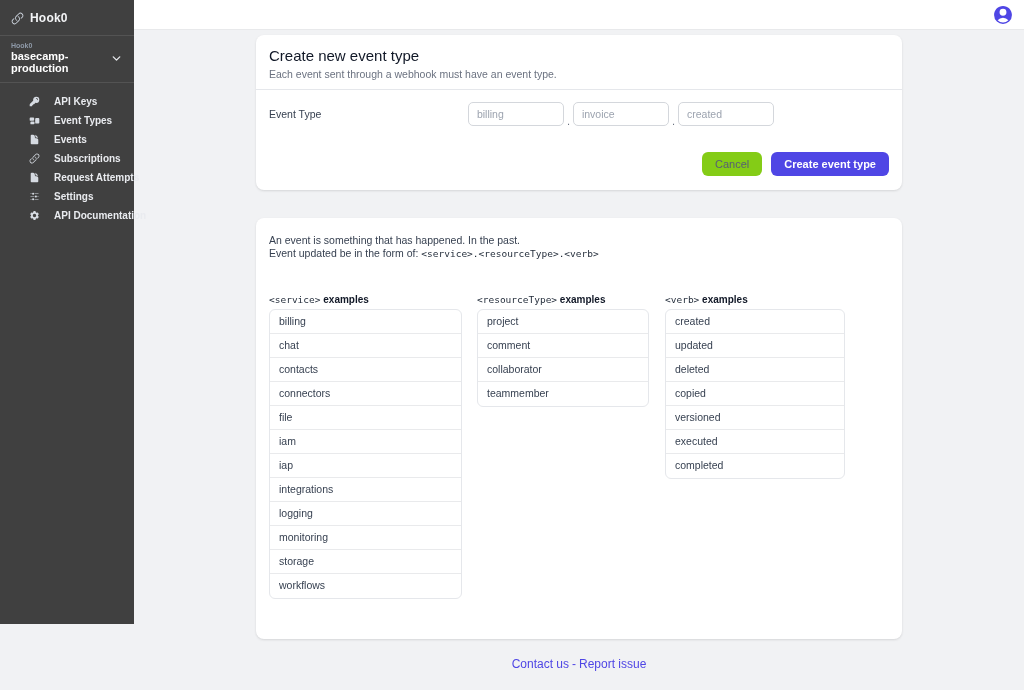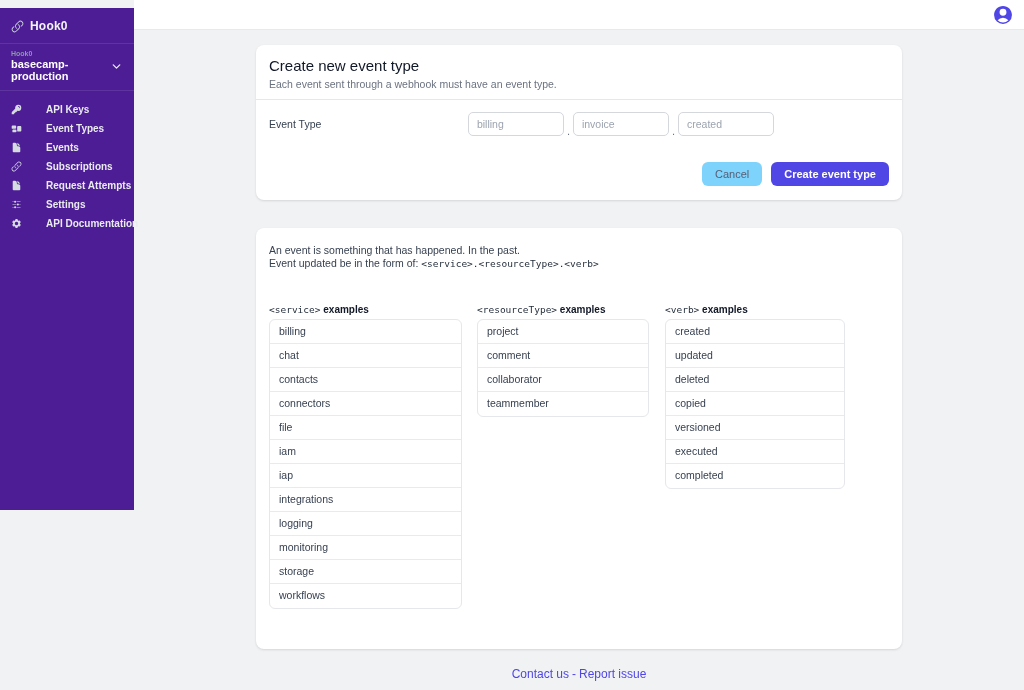--- a/index.html
+++ b/index.html
@@ -4,58 +4,58 @@
 <style>
   * { margin:0; padding:0; box-sizing:border-box; }
   html,body { width:1024px; height:690px; }
   body {
     font-family:"Liberation Sans",sans-serif;
     background:#f1f2f4;
     overflow:hidden;
     position:relative;
   }
   
-  .sidebar { position:absolute; left:0; top:8px; width:134px; height:502px; background:#4c1d95; z-index:10; }
+  .sidebar { position:absolute; left:0; top:0; width:134px; height:624px; background:#404040; z-index:10; }
   .logo-row { display:flex; align-items:center; gap:6px; padding:11px 11px 10px; cursor:pointer; }
   .logo-row svg { width:13px; height:13px; color:#cdd4de; display:block; }
   .logo-text { font-size:12px; font-weight:bold; color:#f3f4f6; letter-spacing:.2px; }
   .workspace { border-top:1px solid rgba(255,255,255,.10); border-bottom:1px solid rgba(255,255,255,.10);
     padding:6px 11px 8px; display:flex; align-items:center; justify-content:space-between; cursor:pointer; }
   .ws-label { font-size:7px; color:#8e99a8; font-weight:bold; }
   .ws-name { font-size:11px; font-weight:bold; color:#ffffff; margin-top:1px; }
   .ws-chevron svg { width:13px; height:13px; color:#e5e7eb; display:block; }
   .nav { padding:9px 0; }
-  .nav-item { display:flex; align-items:center; gap:24px; padding:4px 11px; cursor:pointer; }
+  .nav-item { display:flex; align-items:center; gap:14px; padding:4px 11px; cursor:pointer;margin-left:18px; }
   .nav-icon { width:11px; height:11px; flex:0 0 11px; }
   .nav-icon svg { width:11px; height:11px; color:#d6dbe2; display:block; }
   .nav-label { font-size:10px; font-weight:bold; color:#e9ebef; white-space:nowrap; }
   
   .topbar { margin-left:134px; height:30px; background:#fff; border-bottom:1px solid #e8e9eb;
     display:flex; align-items:center; justify-content:flex-end; padding:0 10px; }
   .avatar { width:22px; height:22px; border-radius:50%; cursor:pointer; }
   .avatar svg { width:22px; height:22px; display:block; fill:#4f46e5; }
   
-  .main { margin-left:134px; height:660px; padding-top:15px; overflow:hidden; }
+  .main { margin-left:134px; height:660px; padding-top:5px; overflow:hidden; }
   .container { width:646px; margin:0 auto; }
   .card { background:#fff; border-radius:8px; box-shadow:0 1px 2px rgba(0,0,0,.05), 0 1px 3px rgba(0,0,0,.07); }
   .card-header { padding:12px 13px 9px; }
   .card-title { font-size:15px; color:#111827; font-weight:500; }
   .card-sub { font-size:10.5px; color:#6b7280; margin-top:4px; }
   .divider { border-top:1px solid #e5e7eb; }
   .form-row { display:flex; align-items:flex-start; padding:12px 13px 0; }
   .field-label { font-size:10.5px; color:#374151; padding-top:6px; }
   .inputs { margin-left:auto; margin-right:115px; display:flex; align-items:flex-end; gap:3px; }
   .etype-input { width:96px; height:24px; border:1px solid #d4d7dc; border-radius:5px; padding:0 8px;
     font-size:10.5px; color:#111827; font-family:"Liberation Sans",sans-serif; outline:none; background:#fff; }
   .etype-input::placeholder { color:#9ca3af; }
   .dot { font-size:11px; color:#6b7280; line-height:10px; }
   .card-actions { display:flex; justify-content:flex-end; align-items:center; gap:9px; padding:26px 13px 14px; }
   .btn { height:24px; border:none; border-radius:6px; padding:0 13px; font-size:11px; cursor:pointer;
     font-family:"Liberation Sans",sans-serif; }
-  .btn-cancel { background:#7dd3fc; color:#575e74; font-weight:500;margin-left:8px; }
+  .btn-cancel { background:#84cc16; color:#575e74; font-weight:500;margin-left:8px; }
   .btn-primary { background:#4f46e5; color:#ffffff; font-weight:bold;text-align:center; }
   
   .card2 { margin-top:28px; padding:16px 13px 40px; }
   .info-text { font-size:10.5px; color:#374151; line-height:12.5px; }
   .code { font-family:"DejaVu Sans Mono",monospace; font-size:9.5px; color:#1f2937; }
   .columns { display:flex; margin-top:34px; align-items:flex-start; }
   .col-service  { width:193px; margin-right:15px; }
   .col-resource { width:172px; margin-right:16px; }
   .col-verb     { width:180px; }
   .col-header { font-size:10px; color:#111827; margin-bottom:4px; }

